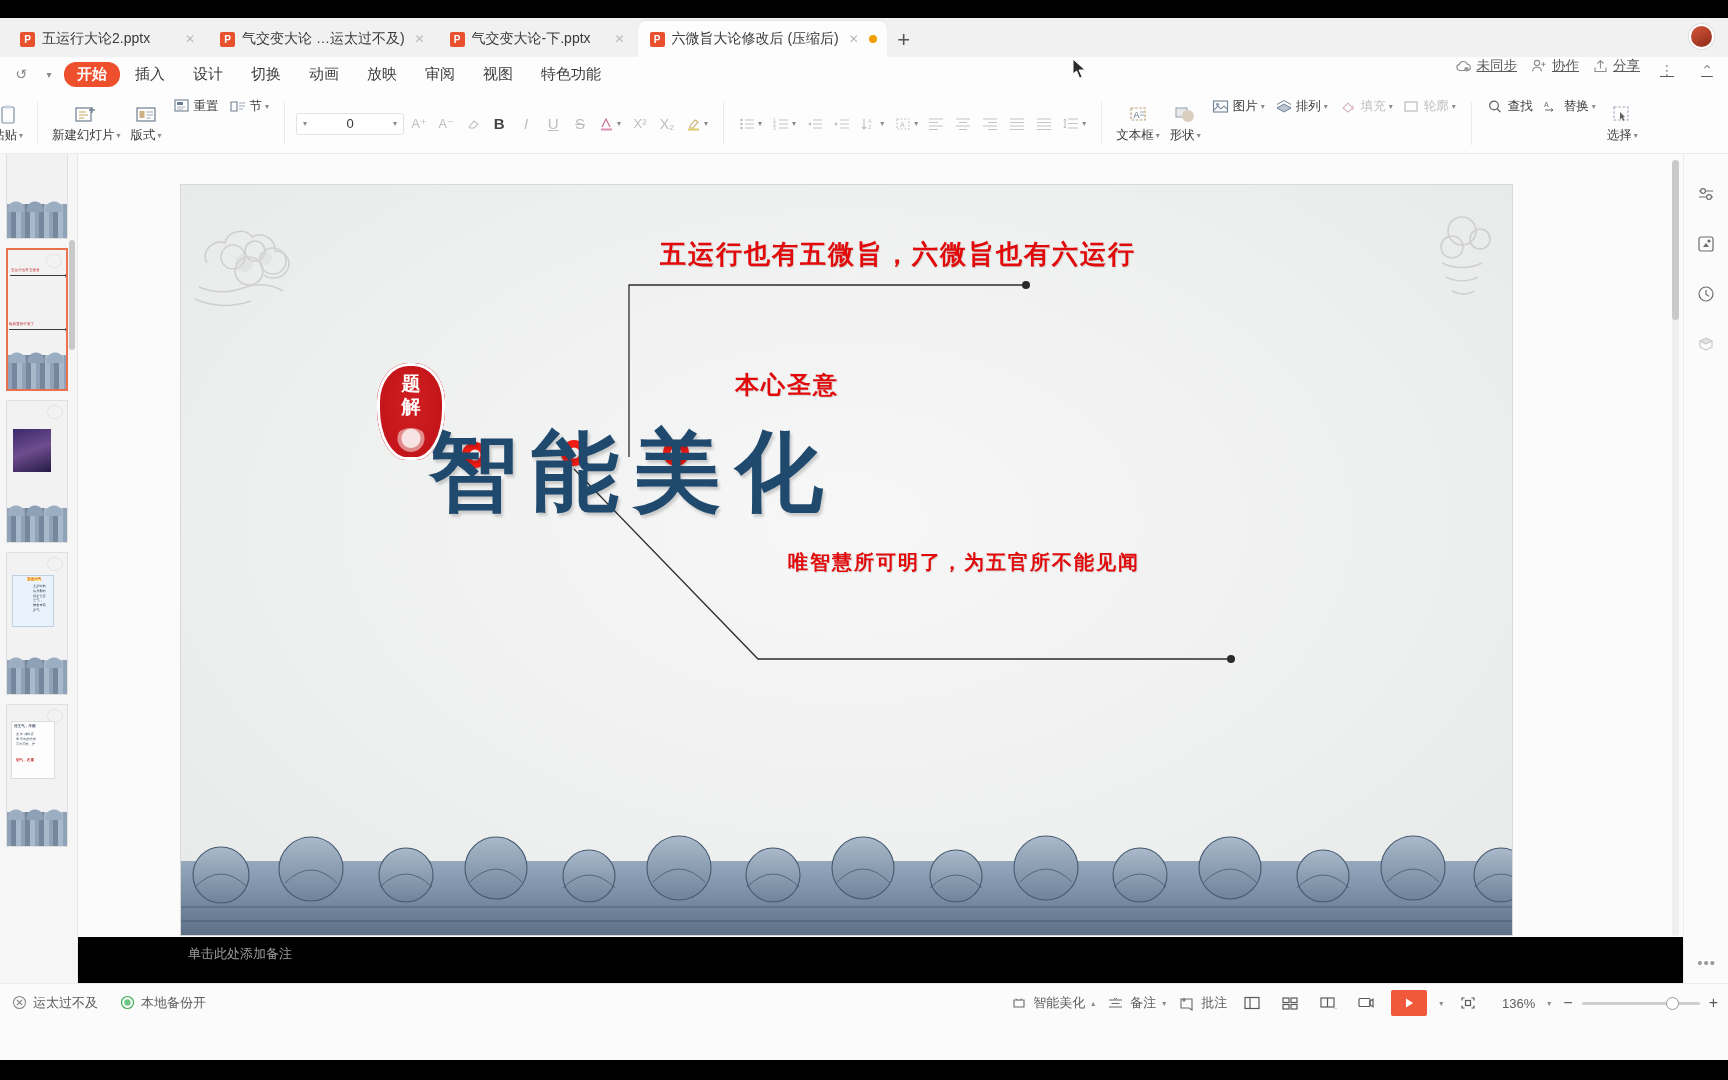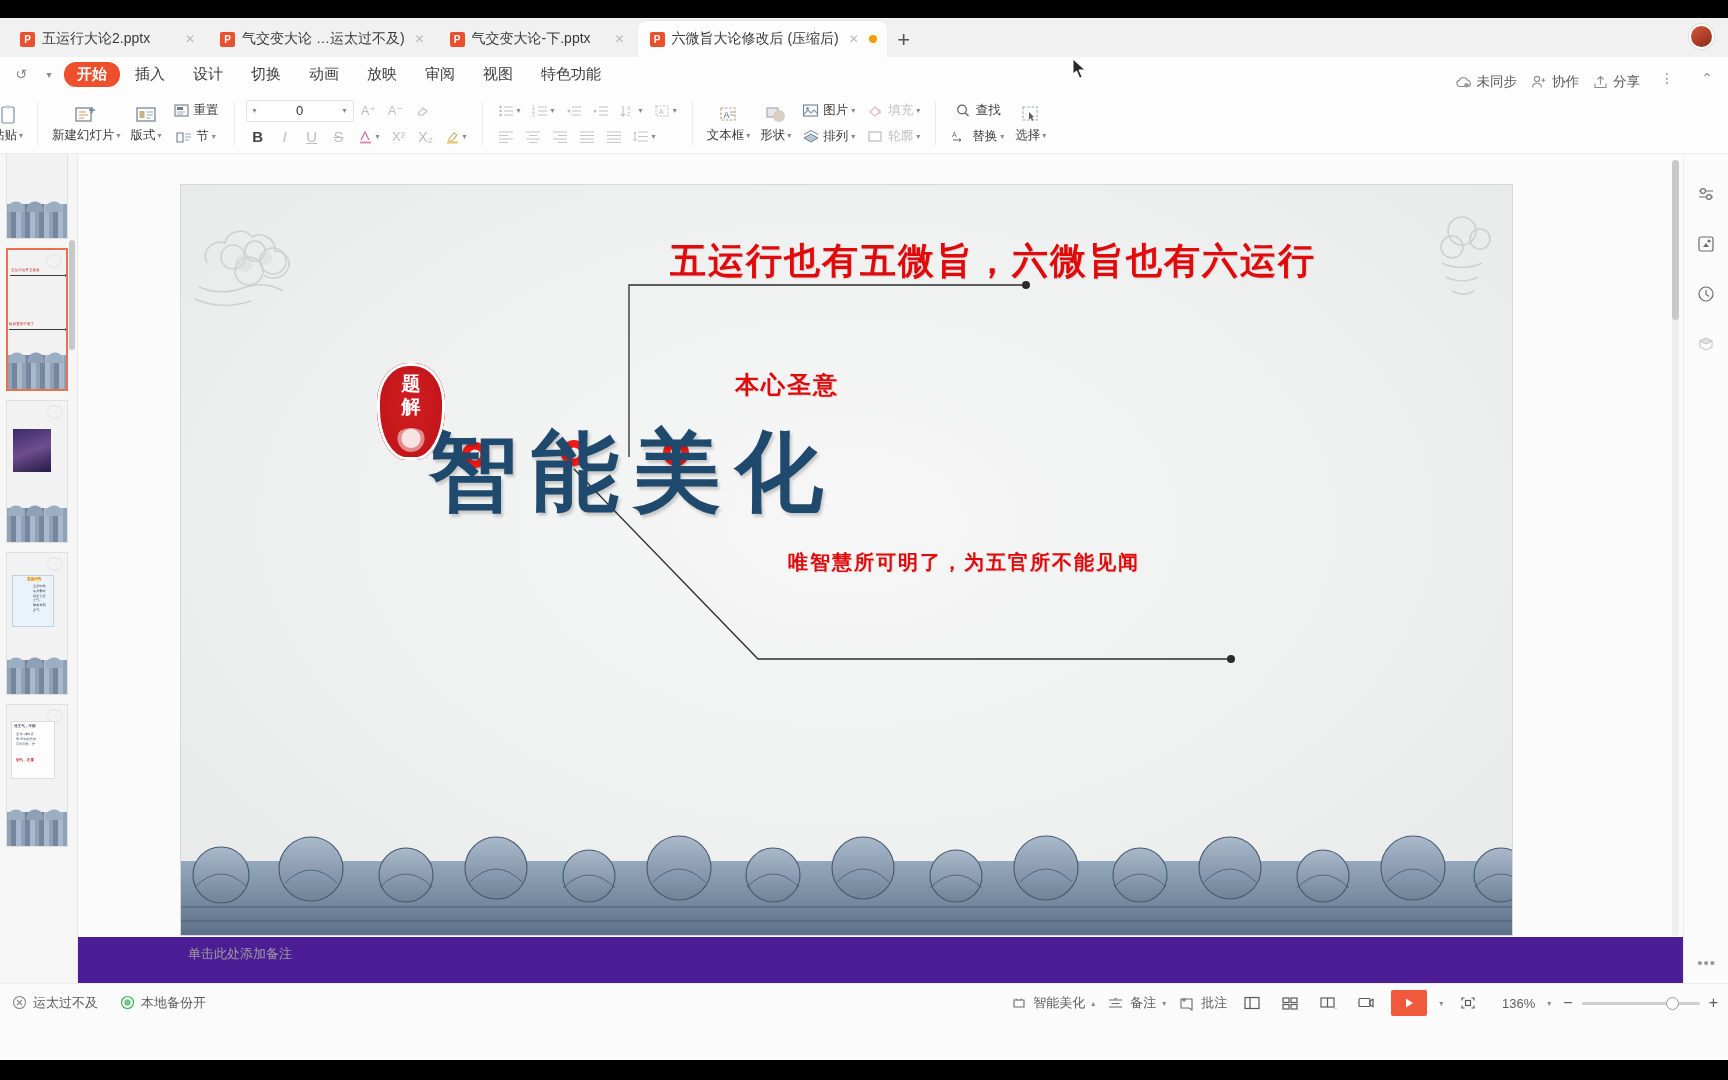--- a/index.html
+++ b/index.html
@@ -98,22 +98,22 @@
     border-radius: 12px;
     white-space: nowrap;
   }
   .mitem.active {
     background: #ee4f2c;
     color: #ffffff;
     font-weight: bold;
   }
   .menuright {
     position: absolute; right: 8px; top: 0; height: 34px;
-    display: flex; align-items: flex-end; gap: 14px;
-    font-size: 13.5px; color: #5a5a5a;
+    display: flex; align-items: flex-start; gap: 14px;
+    font-size: 13.5px; color: #5a5a5a; text-decoration: underline;
   }
   .mr { display: flex; align-items: center; gap: 5px; }
   .mr svg { display:block; }
 
   
   .ribbon {
     position: relative;
     height: 63px;
     background: #fdfdfd;
     border-bottom: 1px solid #ececec;
@@ -126,21 +126,21 @@
   .rsep { width: 1px; background: #eaeaea; margin: 8px 4px; flex:none;}
   .bigbtn {
     width: auto; min-width: 40px;
     display: flex; flex-direction: column; align-items: center; justify-content: center;
     padding: 2px 5px;
     font-size: 12.5px; color: #3c3c3c;
     gap: 1px;
   }
   .bigbtn .cap { display: flex; align-items: center; gap: 2px; white-space: nowrap; }
   .caret { font-size: 8px; color: #8a8a8a; }
-  .stackgrp { display: flex; flex-direction: column; justify-content: center; gap: 2px; padding: 0 2px; }
+  .stackgrp { display: flex; flex-direction: row; justify-content: center; gap: 2px; padding: 0 2px; }
   .smallrow { display: flex; align-items: center; gap: 3px; }
   .sbtn {
     height: 24px; min-width: 24px;
     display: flex; align-items: center; justify-content: center;
     gap: 3px; padding: 0 4px;
     font-size: 12.5px; color: #3c3c3c;
   }
   .sbtn.dim { color: #bdbdbd; }
   .fontsize {
     height: 22px; width: 108px;
@@ -282,30 +282,30 @@
 
   
   .anno {
     position:absolute;
     color:#e1090a;
     font-family:"Liberation Serif","DejaVu Serif",serif;
     font-weight:bold;
     white-space:nowrap;
     text-shadow: 1px 1px 1px rgba(0,0,0,.12);
   }
-  .anno.a1 { left: 489px; top: 52px; font-size: 36px; letter-spacing: 2px; }
+  .anno.a1 { left: 479px; top: 52px; font-size: 26px; letter-spacing: 2px; }
   .anno.a2 { left: 537px; top: 184px; font-size: 24px; letter-spacing: 2px; margin-left: 17px; }
   .anno.a3 { left: 607px; top: 364px; font-size: 20px; letter-spacing: 2px; }
 
   .leader { position:absolute; stroke:#2b2b2b; stroke-width:1.3; fill:none; }
 
   
   .notes {
     position:absolute; left:0; right:0; bottom:0; height: 46px;
-    background:#4c1d95;
+    background:#000000;
     font-size:13px; color:#9d9d9d;
     padding: 8px 0 0 110px;
   }
   .vscroll {
     position:absolute; right:4px; top:6px; width:7px; height:776px;
     background:#efefef; border-radius:4px;
   }
   .vscroll i {
     position:absolute; left:0; top:0; width:7px; height:160px;
     background:#c9c9c9; border-radius:4px; display:block;

